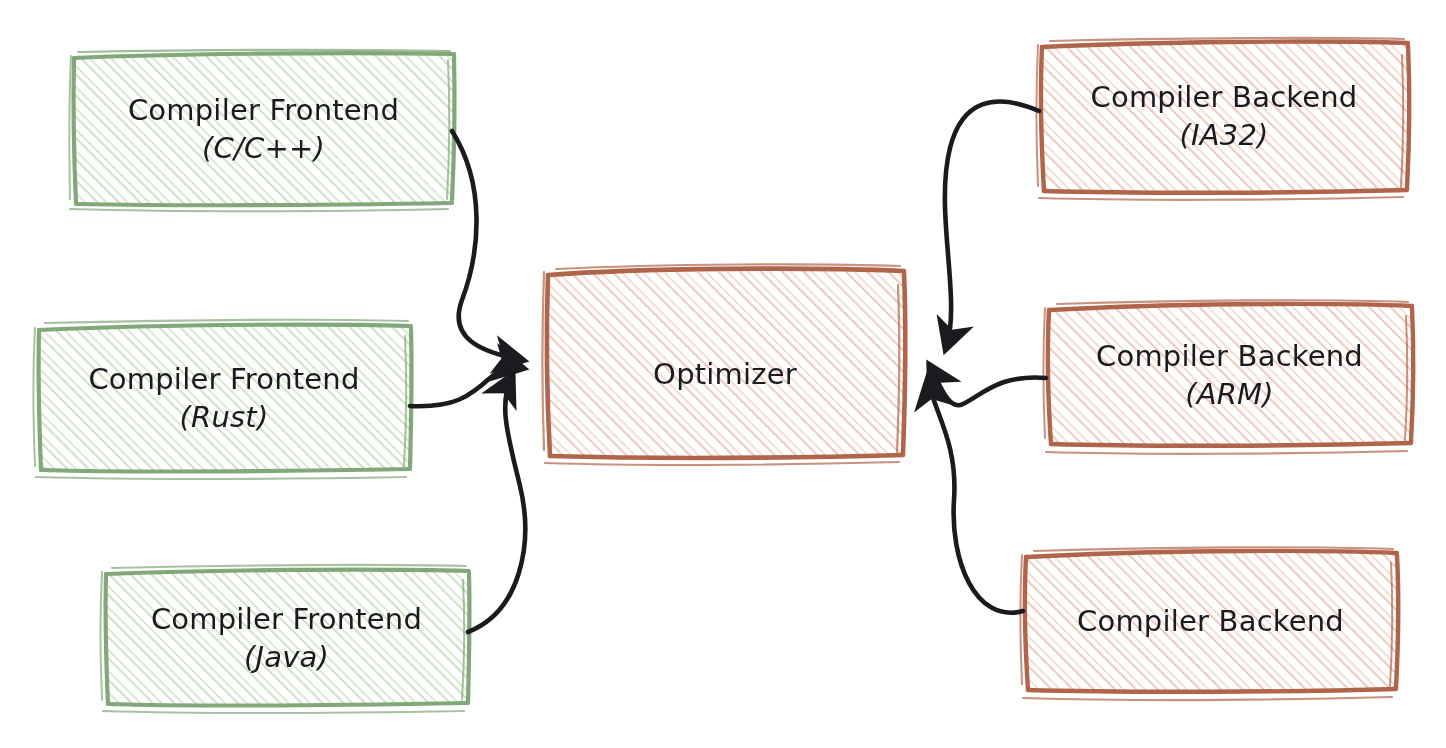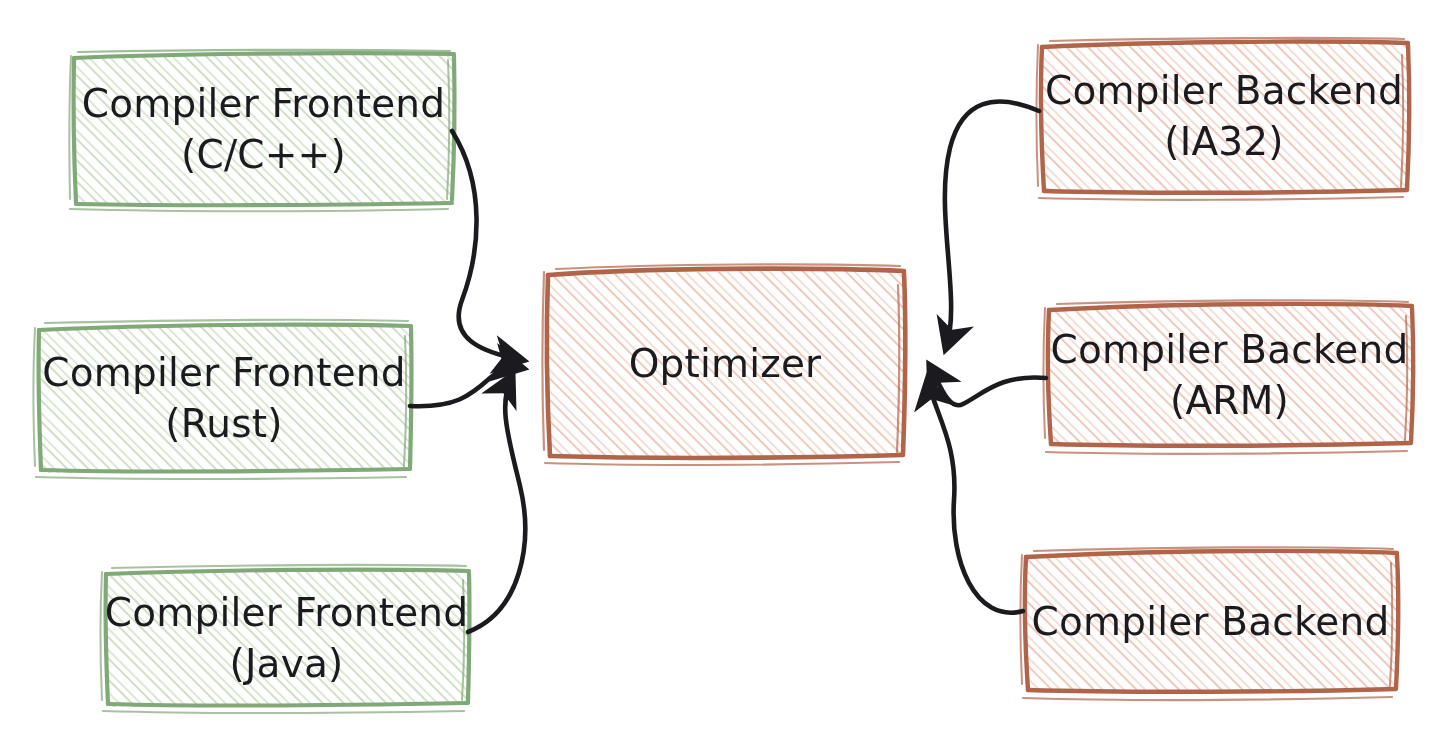--- a/index.html
+++ b/index.html
@@ -29,27 +29,27 @@
   }
   .node-label {
     position: absolute;
     display: flex;
     flex-direction: column;
     align-items: center;
     justify-content: center;
     text-align: center;
     color: #1b1b1f;
     font-family: "DejaVu Sans", sans-serif;
-    font-size: 39px;
+    font-size: 29px;
     line-height: 1.30;
     letter-spacing: 0.2px;
     pointer-events: none;
     white-space: pre;
   }
-  .node-label .ln2 { display: block; }
+  .node-label .ln2 { display: block; font-style: italic; }
 </style>
 </head>
 <body>
 
 <div id="stage">
 
   <svg id="sketch" viewBox="0 0 1446 748" xmlns="http://www.w3.org/2000/svg">
     <defs>
 
       <pattern id="hatch-green" width="15" height="15" patternUnits="userSpaceOnUse" patternTransform="rotate(-45)">
@@ -191,21 +191,21 @@
   <div class="node-label" style="left:36px; top:325px; width:376px; height:148px;">
     <span>Compiler Frontend</span>
     <span class="ln2">(Rust)</span>
   </div>
 
   <div class="node-label" style="left:103px; top:570px; width:367px; height:137px;">
     <span>Compiler Frontend</span>
     <span class="ln2">(Java)</span>
   </div>
 
-  <div class="node-label" style="left:545px; top:270px; width:360px; height:188px;">
+  <div class="node-label" style="left:545px; top:281px; width:360px; height:188px;">
     <span>Optimizer</span>
   </div>
 
   <div class="node-label" style="left:1039px; top:42px; width:370px; height:150px;">
     <span>Compiler Backend</span>
     <span class="ln2">(IA32)</span>
   </div>
 
   <div class="node-label" style="left:1046px; top:305px; width:367px; height:141px;">
     <span>Compiler Backend</span>

